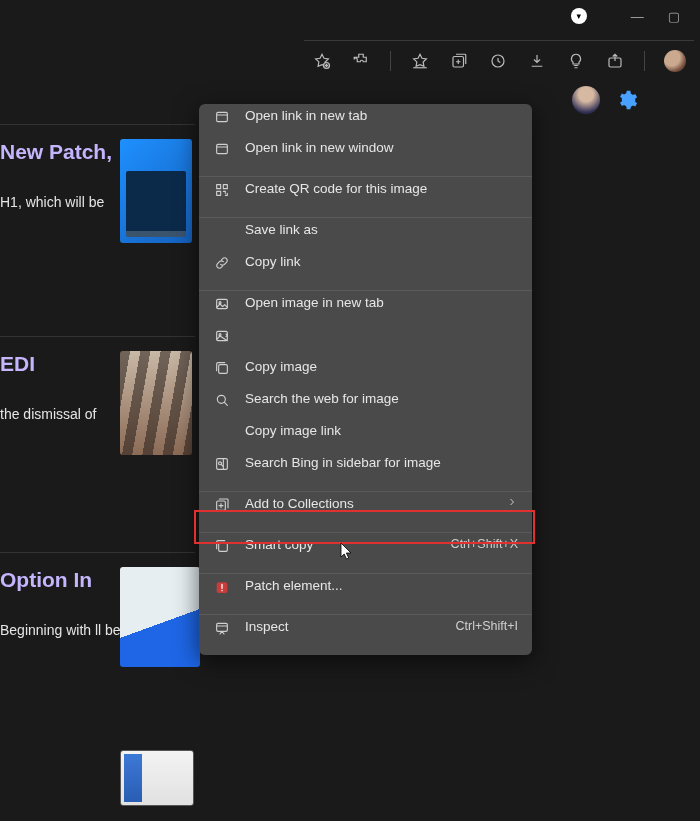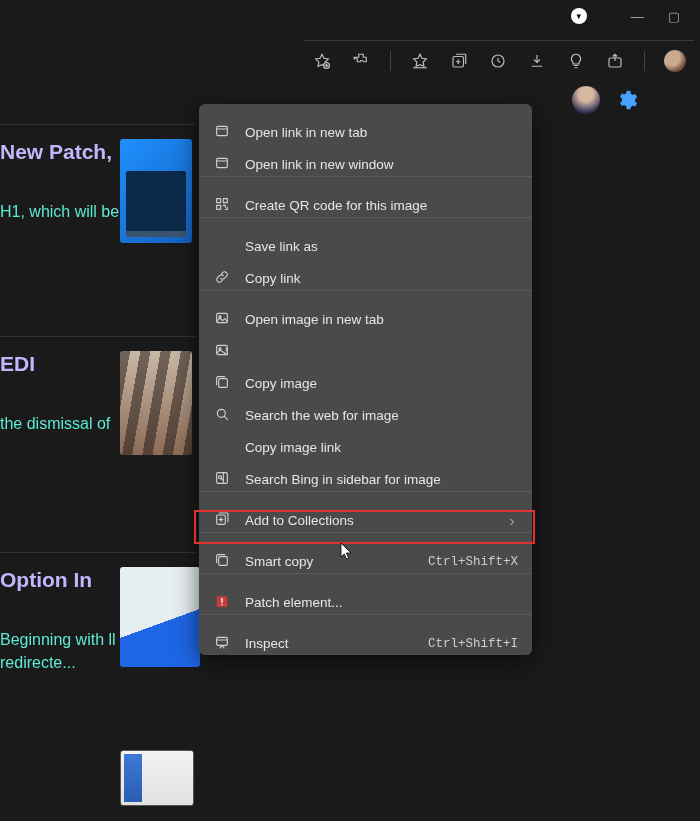--- a/index.html
+++ b/index.html
@@ -79,23 +79,23 @@
       height: 188px;
     }
     .article h2 {
       font-size: 21px;
       font-weight: 700;
       color: #c4b5fd;
       line-height: 1.2;
       padding-right: 6px;
     }
     .article p {
-      margin-top: 36px;
-      font-size: 16px;
-      color: #5eead4;
+      margin-top: 28px;
+      font-size: 14px;
+      color: #e5e5e5;
       line-height: 1.45;
     }
     .thumb {
       position: absolute;
       top: 14px; left: 120px;
       width: 72px; height: 104px;
       border-radius: 3px;
       background-size: cover;
     }
     .thumb-1 { background: linear-gradient(135deg,#1e90ff,#1560bd); }
@@ -134,35 +134,35 @@
       left: 199px; top: 104px;
       width: 333px;
       background: #4a4a4a;
       border-radius: 6px;
       box-shadow: 0 6px 24px rgba(0,0,0,0.6);
       padding: 4px 0;
       font-size: 13.5px;
     }
     .menu-item {
       display: flex;
-      align-items: flex-end;
+      align-items: flex-start;
       height: 32px;
       padding: 0 14px;
       gap: 14px;
       color: #e6e6e6;
       position: relative;
     }
     .menu-item .mi-icon {
       width: 18px; height: 18px;
       display: flex; align-items: center; justify-content: center;
       color: #d0d0d0;
       flex: 0 0 18px;
     }
     .menu-item .mi-label { flex: 1; white-space: nowrap; }
-    .menu-item .mi-shortcut { color: #cfcfcf; font-size: 12.5px; font-family: Liberation Mono, monospace; }
+    .menu-item .mi-shortcut { color: #cfcfcf; font-size: 12.5px; }
     .menu-item .mi-chevron { color: #cfcfcf; }
     .menu-sep {
       height: 1px;
       background: #5a5a5a;
       margin: 4px 0;
     }
     .highlight-box {
       position: absolute;
       left: 194px; top: 510px;
       width: 341px; height: 34px;

